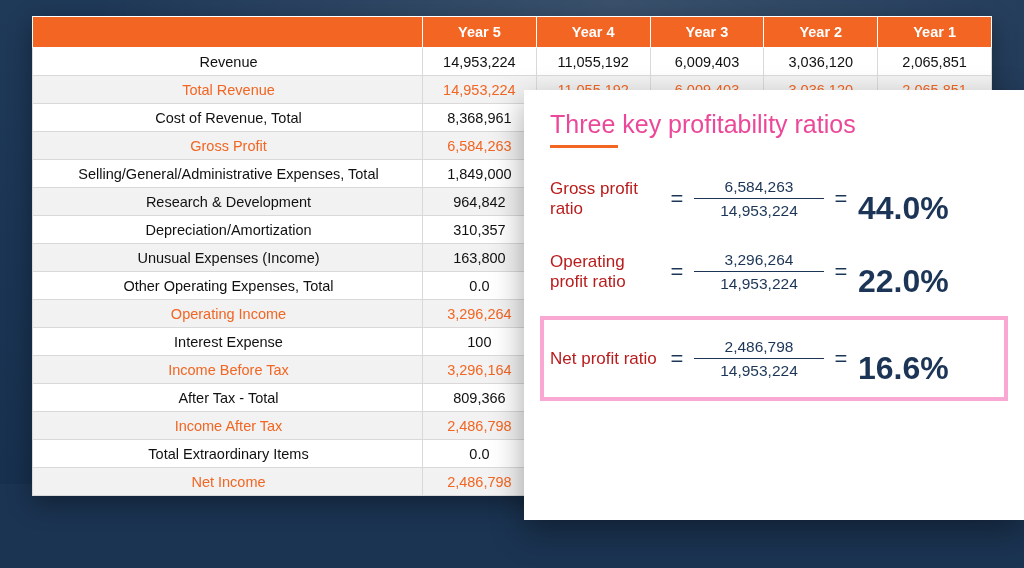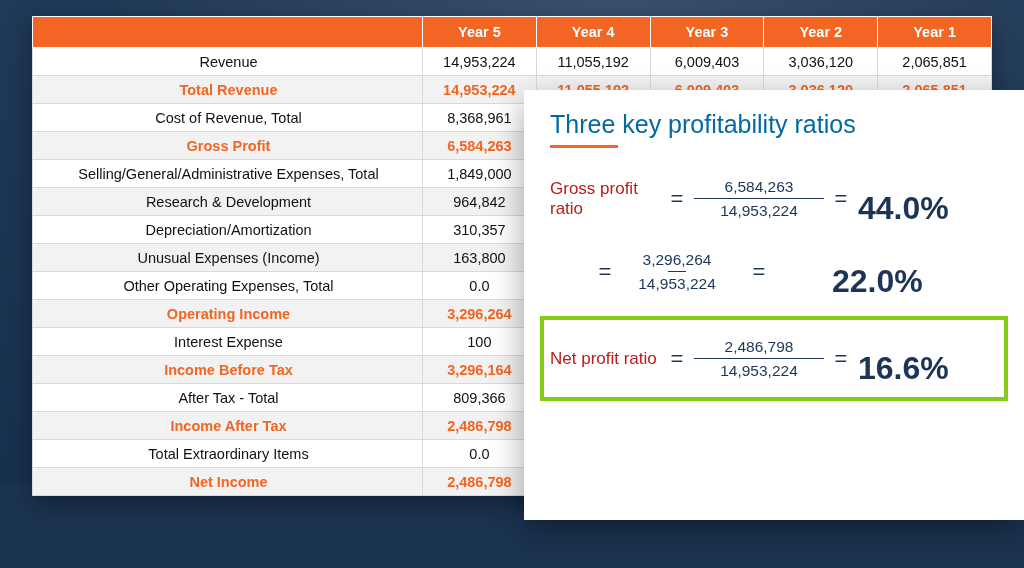--- a/index.html
+++ b/index.html
@@ -62,40 +62,40 @@
   }
   table.fin td:first-child {
     text-align: center;
     padding-left: 12px;
   }
   table.fin tbody tr:nth-child(even) td {
     background: #f2f2f2;
   }
   table.fin tr.emph td {
     color: #f26522;
-    font-weight: 700;
+    font-weight: 400;
   }
 
   
   .ratio-card {
     position: absolute;
     top: 90px;
     right: 0px;
     width: 500px;
     background: #fff;
     box-shadow: 0 12px 30px rgba(0,0,0,0.35);
     padding: 20px 26px 40px 26px;
     box-sizing: border-box;
     min-height: 430px;
   }
   .ratio-card h2 {
     margin: 0 0 6px 0;
     font-size: 25px;
     font-weight: 400;
-    color: #0369a1;
+    color: #ec4899;
   }
   .rule {
     width: 68px;
     height: 3px;
     background: #f26522;
     margin: 4px 0 22px 0;
   }
   .ratio-row {
     display: grid;
     grid-template-columns: 110px 18px 130px 18px auto;
@@ -131,21 +131,21 @@
   }
   .frac .den { }
   .pct {
     font-size: 32px;
     font-weight: 800;
     color: #1c3557;
     white-space: nowrap;
     margin-top: 20px;
   }
   .ratio-row.highlight {
-    border: 4px solid #84cc16;
+    border: 4px solid #f9a8d4;
     padding: 10px 6px;
     margin-left: -10px;
     margin-right: -10px;
   }
 </style>
 </head>
 <body>
 
 <div class="stage">
   <div class="backdrop"></div>
@@ -312,20 +312,21 @@
           <div class="eq">=</div>
           <div class="frac">
             <div class="num">6,584,263</div>
             <div class="bar"></div>
             <div class="den">14,953,224</div>
           </div>
           <div class="eq">=</div>
           <div class="pct">44.0%</div>
         </div>
         <div class="ratio-row">
+          <div class="ratio-label">Operating profit ratio</div>
           <div class="eq">=</div>
           <div class="frac">
             <div class="num">3,296,264</div>
             <div class="bar"></div>
             <div class="den">14,953,224</div>
           </div>
           <div class="eq">=</div>
           <div class="pct">22.0%</div>
         </div>
         <div class="ratio-row highlight">

